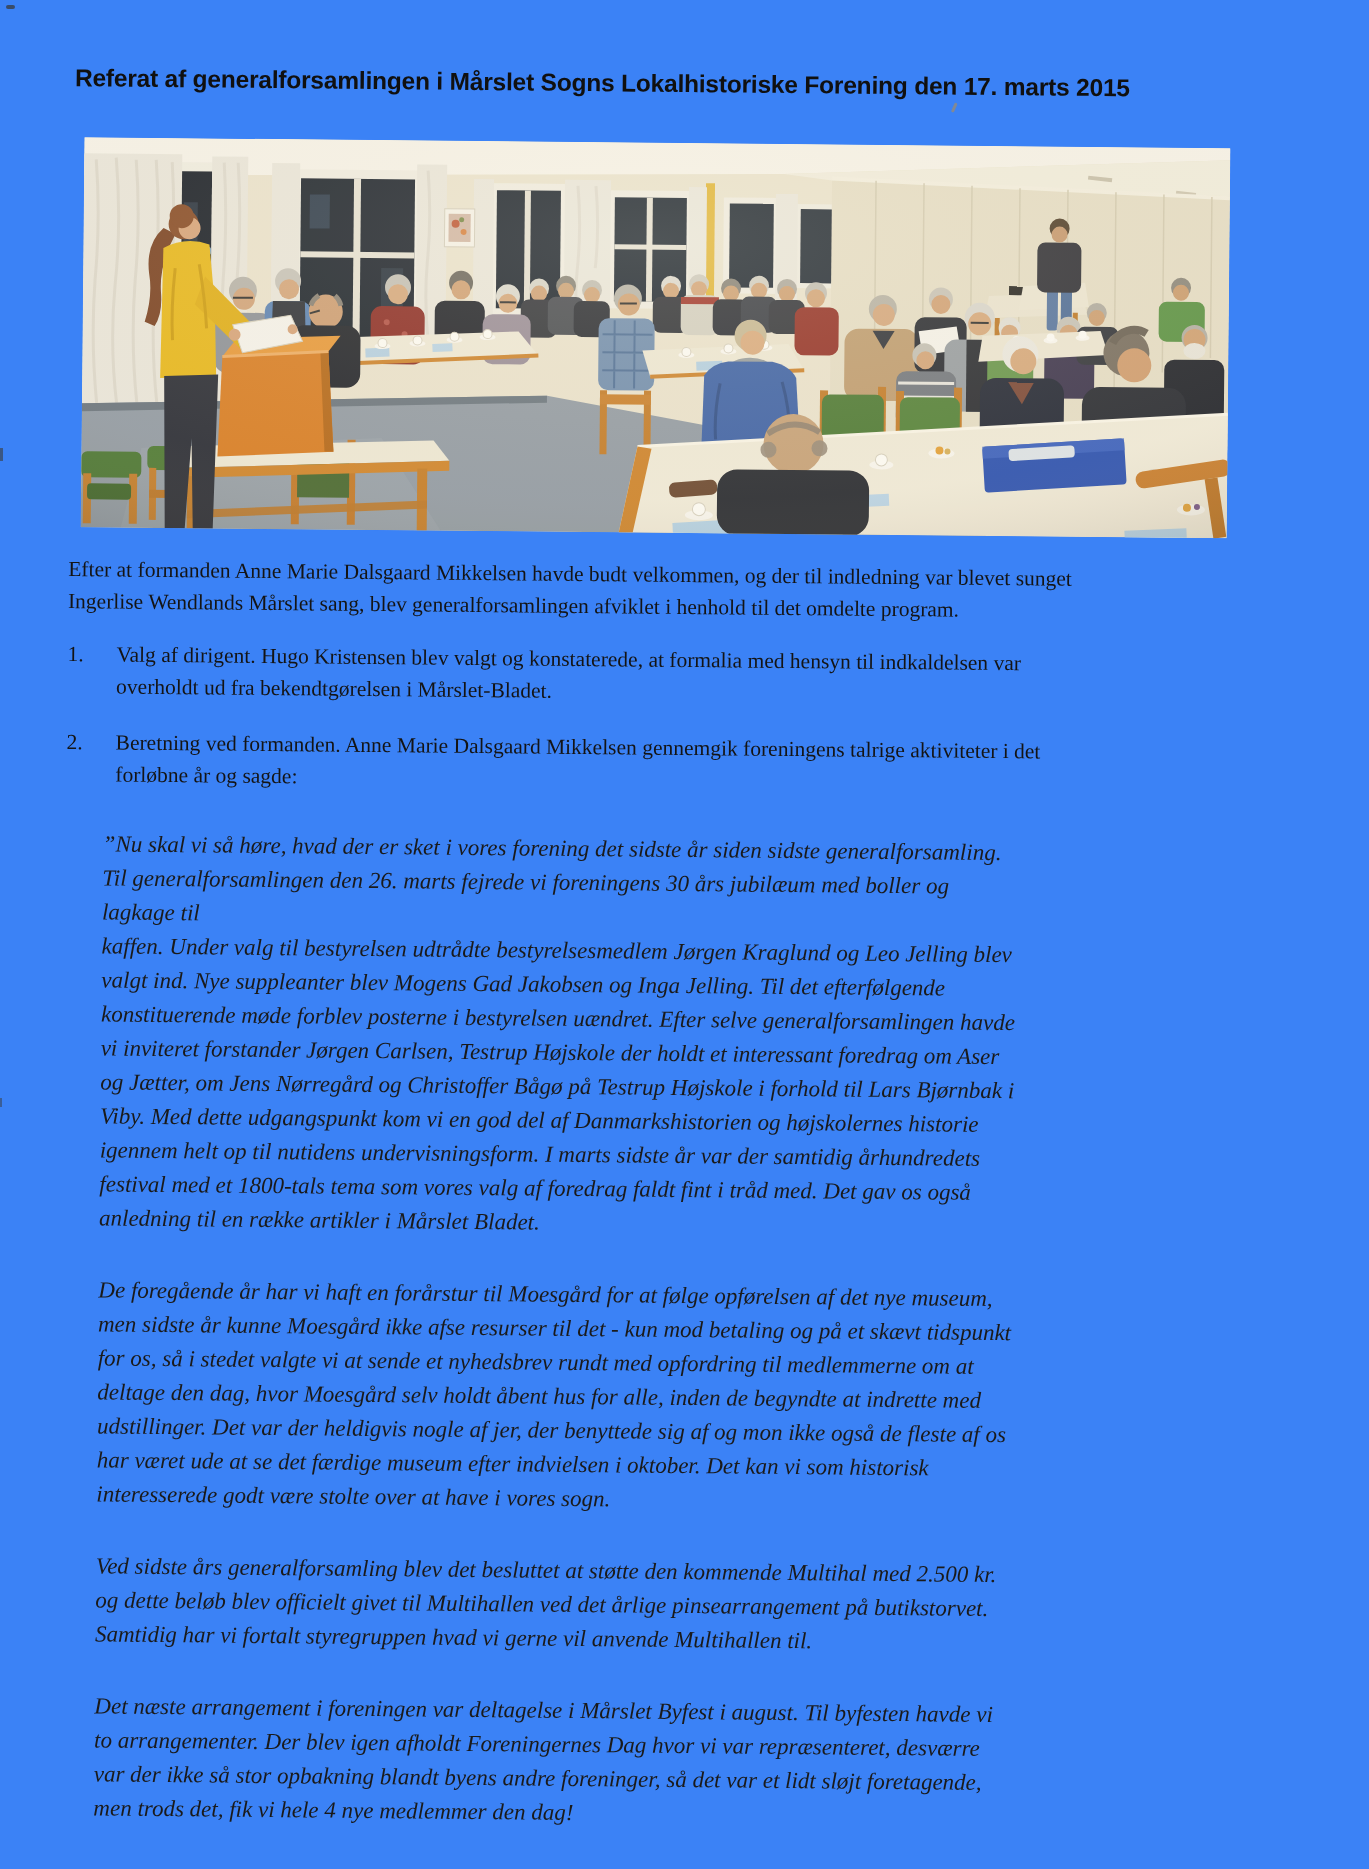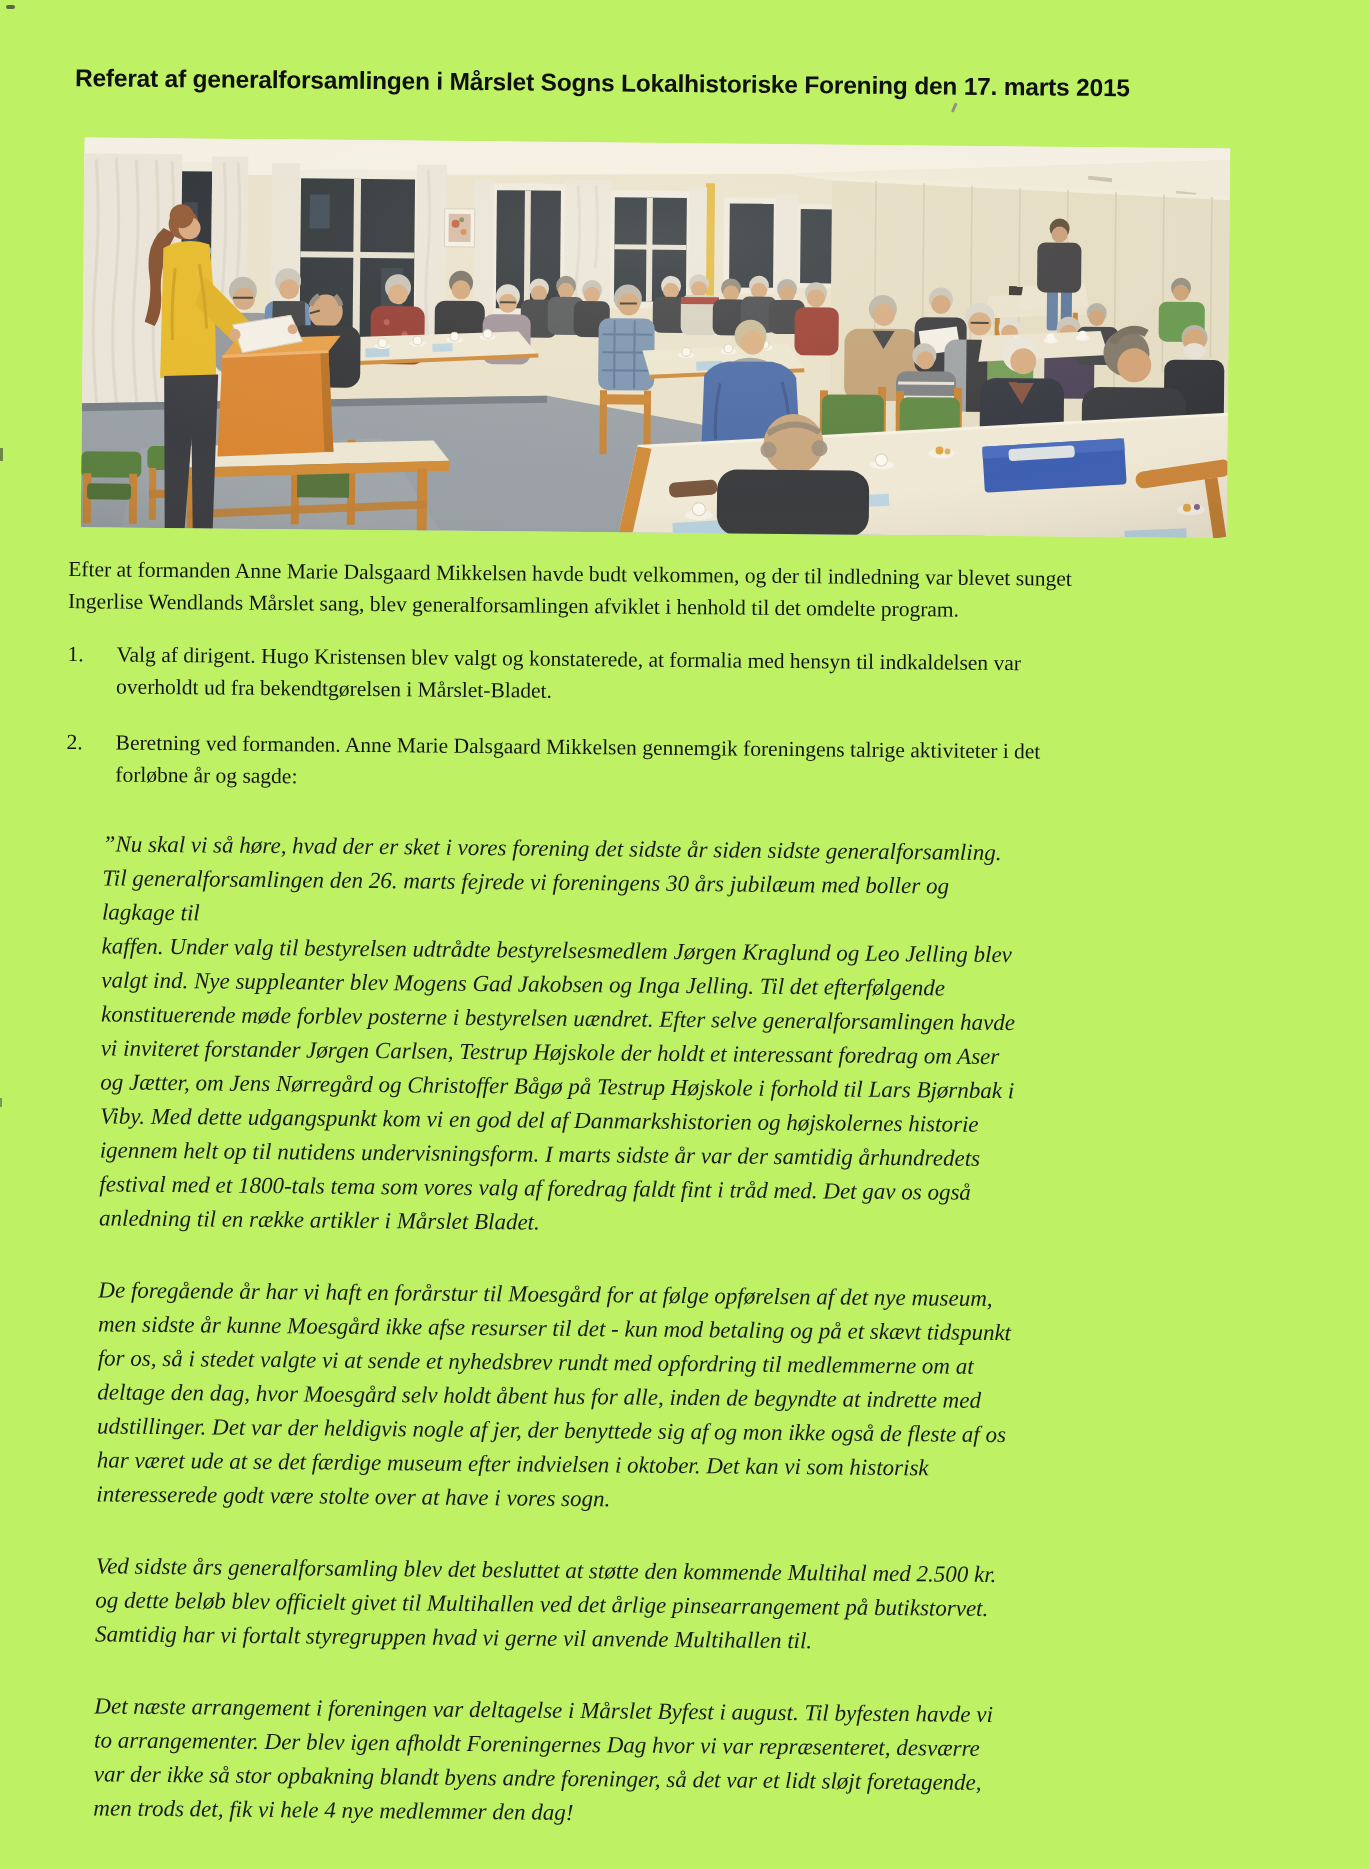--- a/index.html
+++ b/index.html
@@ -1,18 +1,18 @@
 <!DOCTYPE html>
 <html lang="da"><head>
 <meta charset="utf-8">
 <style>
   html,body{margin:0;padding:0;background:#ffffff;}
   body{width:1369px;height:1869px;overflow:hidden;position:relative;
        font-family:"Liberation Serif", serif;color:#141414;}
-  .page{position:absolute;inset:0;background:#bef264;}
+  .page{position:absolute;inset:0;background:#3b82f6;}
   .scan-rotate{position:absolute;inset:0;transform:rotate(0.55deg);transform-origin:60px 80px;}
 
   .title{position:absolute;left:75px;top:64px;margin:0;white-space:nowrap;
          font-family:"Liberation Sans", sans-serif;font-weight:700;
          font-size:24.5px;letter-spacing:-0.2px;color:#101010;}
 
   .photo{position:absolute;left:85px;top:137px;width:1146px;height:390px;margin:0;}
   .photo svg{display:block;width:100%;height:100%;}
 
   .body{position:absolute;left:73px;top:553px;width:1004px;

